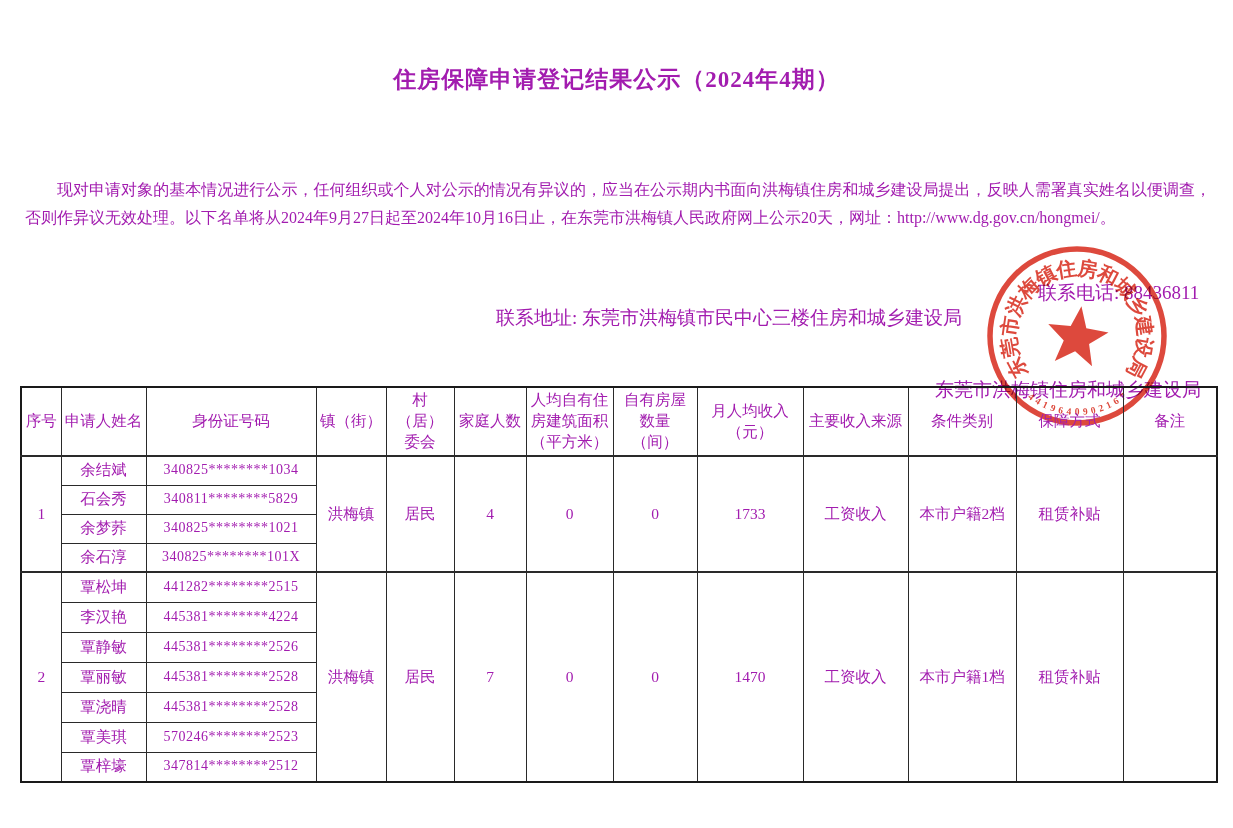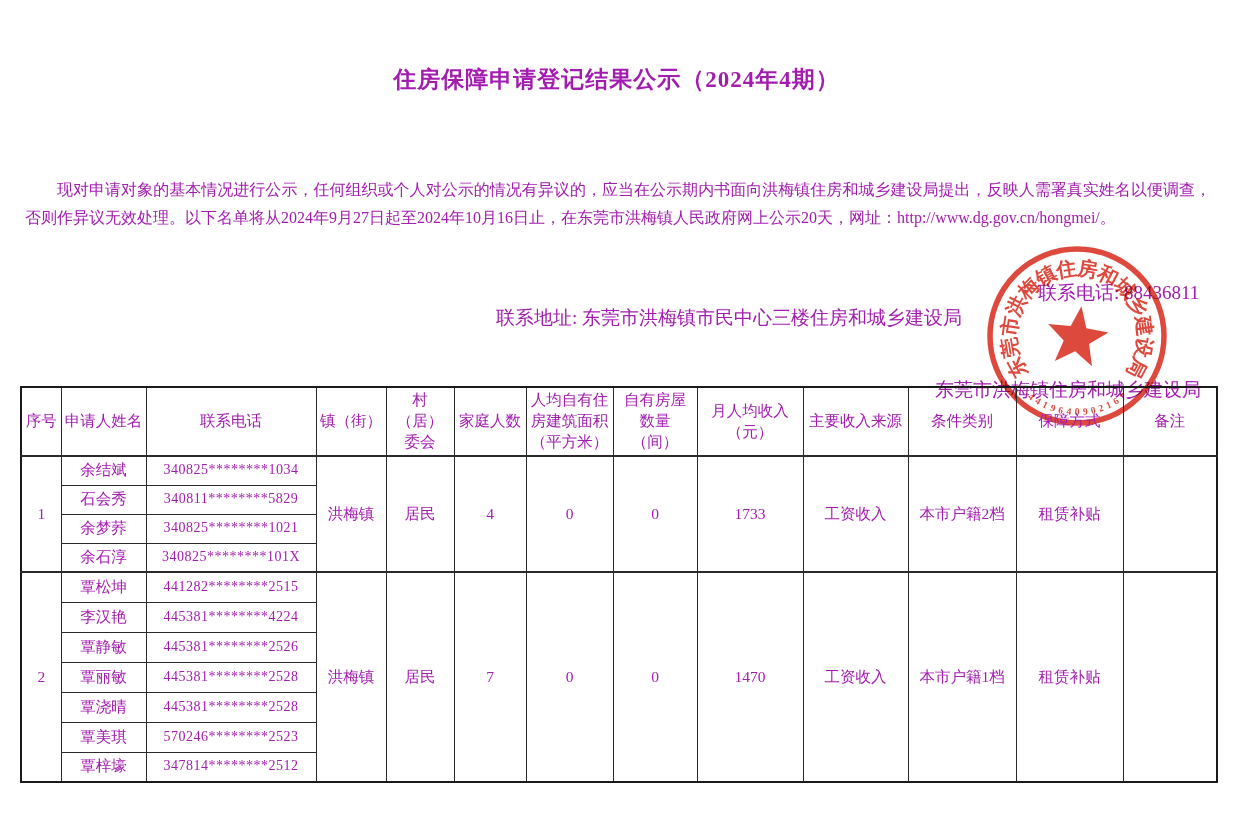--- a/index.html
+++ b/index.html
@@ -97,21 +97,21 @@
         <col style="width: 106px;">
         <col style="width: 105px;">
         <col style="width: 108px;">
         <col style="width: 107px;">
         <col style="width: 94px;">
       </colgroup>
       <thead>
         <tr>
           <th>序号</th>
           <th>申请人姓名</th>
-          <th>联系电话</th>
+          <th>身份证号码</th>
           <th>镇（街）</th>
           <th>村（居）委会</th>
           <th>家庭人数</th>
           <th>人均自有住房建筑面积（平方米）</th>
           <th>自有房屋数量（间）</th>
           <th>月人均收入（元）</th>
           <th>主要收入来源</th>
           <th>条件类别</th>
           <th>保障方式</th>
           <th>备注</th>

